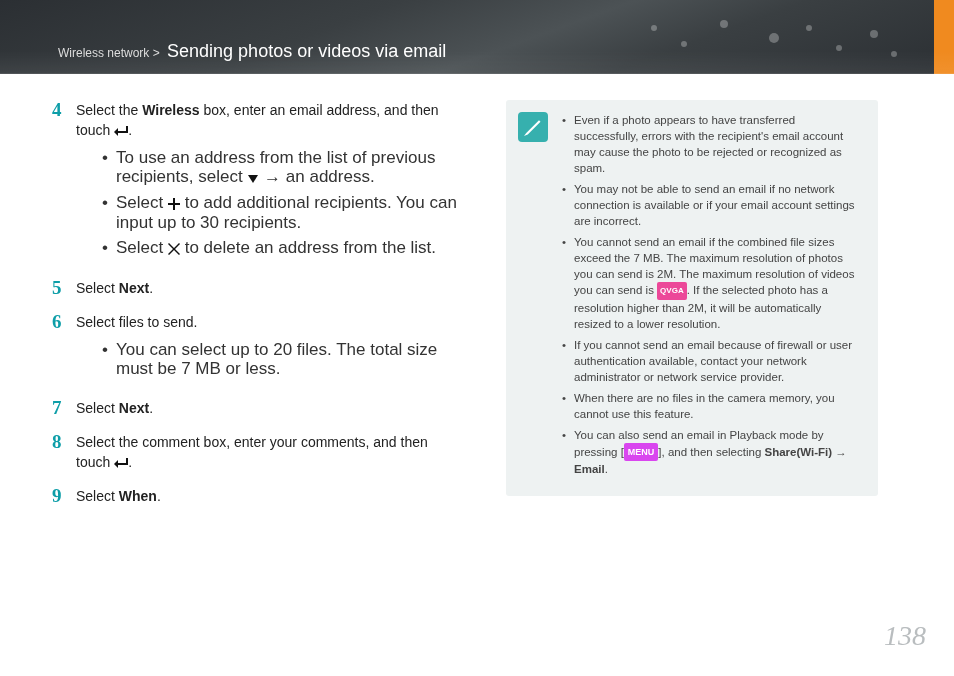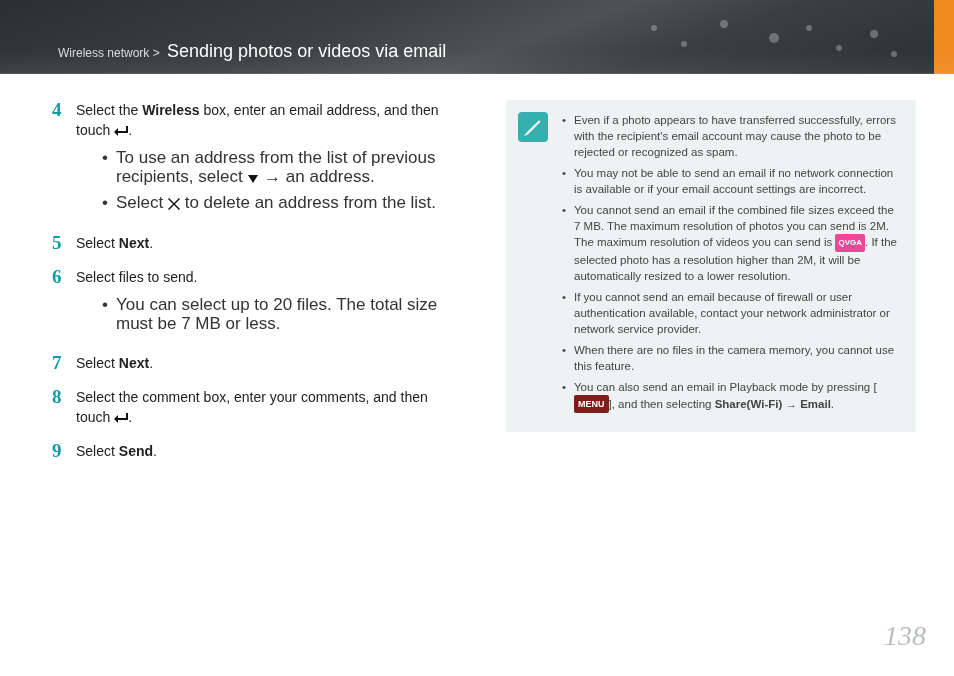--- a/index.html
+++ b/index.html
@@ -6,36 +6,36 @@
   .page{width:954px;height:676px;position:relative;background:#fff;overflow:hidden}
   .header{height:74px;background:linear-gradient(160deg,#2b2f33 0%,#3a3f42 35%,#4c5255 55%,#3a3f42 70%,#2b2f33 100%);position:relative;color:#eee}
   .header::after{content:"";position:absolute;left:0;right:0;bottom:0;height:22px;background:linear-gradient(to bottom,rgba(255,255,255,0) 0%,rgba(255,255,255,.06) 100%);border-bottom:1px solid rgba(255,255,255,.15)}
   .decor{position:absolute;right:40px;top:10px;pointer-events:none}
   .dot{fill:rgba(255,255,255,.28)}
   .tab{position:absolute;right:0;top:0;width:20px;height:74px;background:#f08a1f}
   .breadcrumb{position:absolute;left:58px;bottom:12px;font-size:12px;color:#ddd}
   .breadcrumb .sec{font-size:18px;color:#fff;margin-left:4px}
   .body{position:absolute;top:100px;left:0;right:0;bottom:0}
   .col-left{position:absolute;left:52px;top:0;width:410px}
-  .col-right{position:absolute;left:506px;top:0;width:410px}
+  .col-right{position:absolute;left:506px;top:0;width:372px}
   .step{margin:0 0 14px 0;display:flex}
   .num{flex:0 0 24px;font-family:"Comic Sans MS","Segoe Script",cursive;font-size:19px;line-height:20px;color:#0e9ea8;font-weight:700;text-align:left}
   .txt{flex:1;font-size:14px;line-height:20px;color:#222}
   .txt b{font-weight:700}
   .sub{margin:8px 0 0 0;padding-left:24px}
   .sub-item{position:relative;padding-left:16px;font-size:17px;line-height:19px;color:#333;margin-bottom:6px}
   .sub-item::before{content:"•";position:absolute;left:2px;top:0;color:#333}
   .ico{display:inline-block;vertical-align:-2px;line-height:1}
   .callout{background:#eef2f2;border-radius:3px;padding:12px 18px 14px 54px;position:relative}
   .callout-icon{position:absolute;left:12px;top:12px;width:30px;height:30px;background:#36b0ae;border-radius:4px;display:flex;align-items:center;justify-content:center}
   .callout-icon svg{width:18px;height:18px}
   .c-item{position:relative;padding-left:14px;font-size:11.5px;line-height:16px;color:#444;margin-bottom:5px}
   .c-item::before{content:"•";position:absolute;left:2px;top:0;color:#444}
   .c-item b{font-weight:700}
-  .menu-badge{display:inline-block;background:#7f1d1d;color:#fff;font-size:9px;padding:1px 4px;border-radius:2px;font-weight:700;vertical-align:1px}
+  .menu-badge{display:inline-block;background:#d946ef;color:#fff;font-size:9px;padding:1px 4px;border-radius:2px;font-weight:700;vertical-align:1px}
   .vid-badge{display:inline-block;background:#ec4899;color:#fff;font-size:8px;padding:1px 3px;border-radius:2px;font-weight:700;vertical-align:1px}
   .pagenum{position:absolute;right:28px;bottom:24px;font-family:"Palatino Linotype","Georgia",serif;font-style:italic;font-size:28px;color:#b9bdbf}
 </style>
 </head>
 <body>
 <div class="page">
 
 <div class="header">
   <div class="tab"></div>
   <svg class="decor" width="280" height="54">
@@ -57,20 +57,23 @@
   <div class="col-left" id="steps">
         <div class="step">
           <div class="num">4</div>
           <div class="txt">Select the <b>Wireless</b> box, enter an email address, and then touch <span class="ico"><svg width="14" height="12" viewBox="0 0 14 12">
                 <path d="M12 1v5H4V3L0 7l4 4V8h10V1z" fill="#111"></path>
               </svg></span>.<div class="sub">
               <div class="sub-item">To use an address from the list of previous recipients, select <span class="ico"><svg width="12" height="10" viewBox="0 0 12 10">
                     <path d="M1 1h10L6 9z" fill="#111"></path>
                   </svg></span> → an address.</div>
               <div class="sub-item">Select <span class="ico"><svg width="12" height="12" viewBox="0 0 12 12">
+                    <path d="M5 0h2v5h5v2H7v5H5V7H0V5h5z" fill="#111"></path>
+                  </svg></span> to add additional recipients. You can input up to 30 recipients.</div>
+              <div class="sub-item">Select <span class="ico"><svg width="12" height="12" viewBox="0 0 12 12">
                     <path d="M1 0l5 5 5-5 1 1-5 5 5 5-1 1-5-5-5 5-1-1 5-5L0 1z" fill="#111"></path>
                   </svg></span> to delete an address from the list.</div>
             </div></div>
         </div>
         <div class="step">
           <div class="num">5</div>
           <div class="txt">Select <b>Next</b>.</div>
         </div>
         <div class="step">
           <div class="num">6</div>
@@ -83,21 +86,21 @@
           <div class="txt">Select <b>Next</b>.</div>
         </div>
         <div class="step">
           <div class="num">8</div>
           <div class="txt">Select the comment box, enter your comments, and then touch <span class="ico"><svg width="14" height="12" viewBox="0 0 14 12">
                 <path d="M12 1v5H4V3L0 7l4 4V8h10V1z" fill="#111"></path>
               </svg></span>.</div>
         </div>
         <div class="step">
           <div class="num">9</div>
-          <div class="txt">Select <b>Send</b>.</div>
+          <div class="txt">Select <b>When</b>.</div>
         </div>
       </div>
   <div class="col-right">
     <div class="callout">
       <div class="callout-icon">
         <svg viewBox="0 0 24 24">
               <path fill="#fff" d="M3 20 20 3l2 2L5 22l-5 2 3-4z"></path>
             </svg>
       </div>
       <div id="callout-list">

